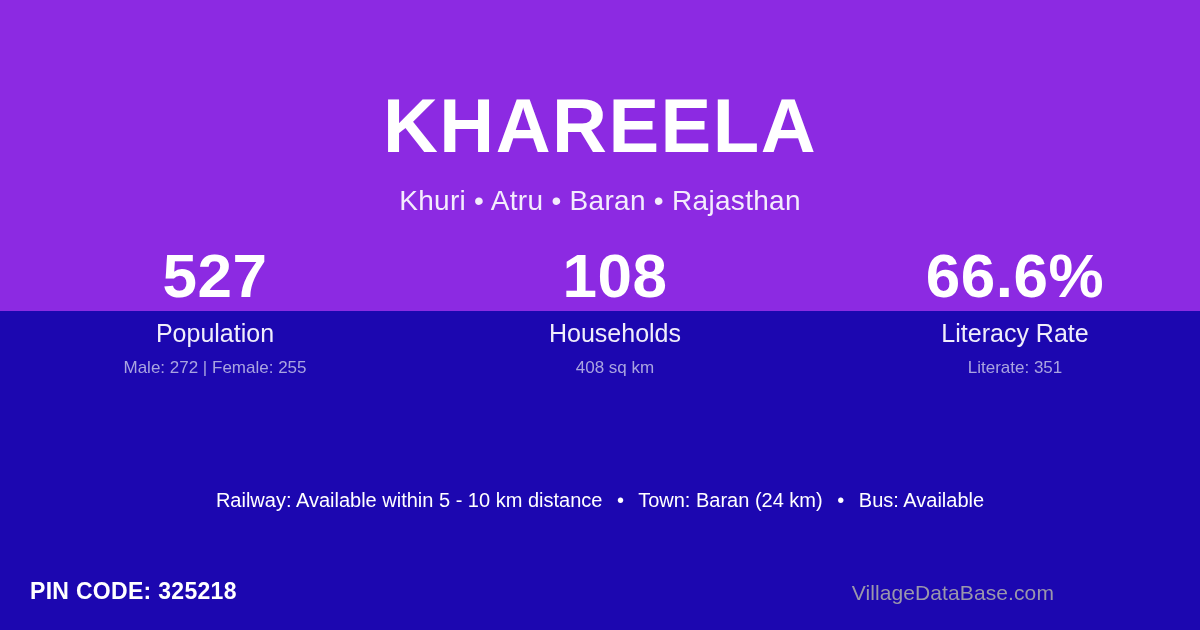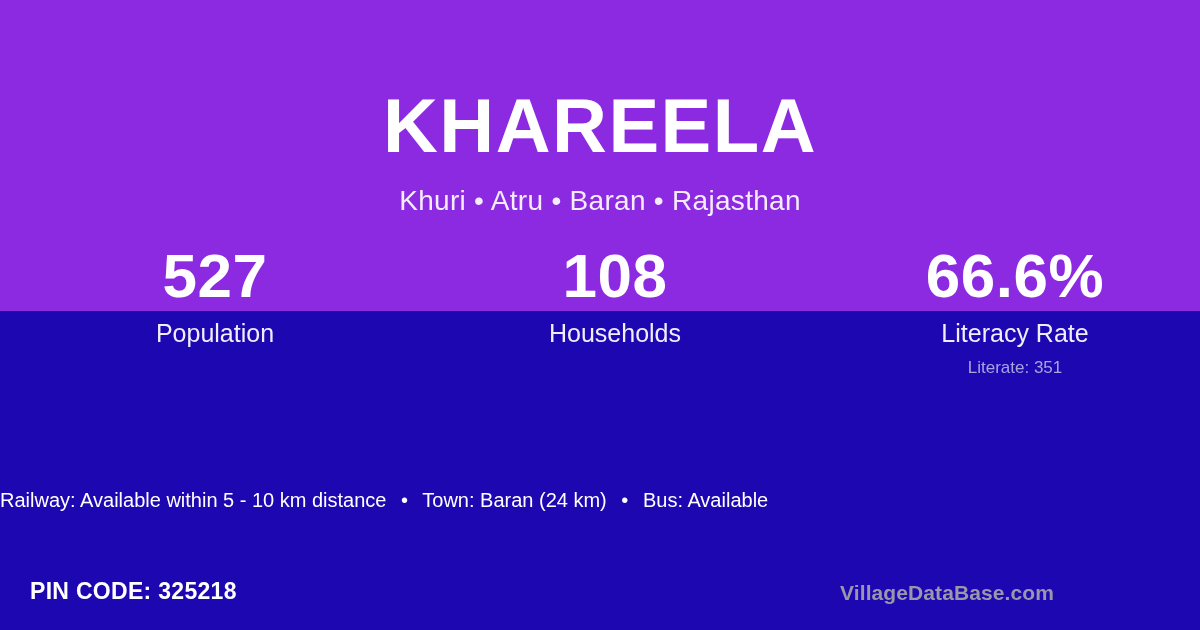--- a/index.html
+++ b/index.html
@@ -92,21 +92,21 @@
     font-weight: 400;
     color: #a9a4e0;
   }
 
   
   #info-row {
     position: absolute;
     left: 0;
     top: 487px;
     width: 1200px;
-    text-align: left;
+    text-align: center;
     font-size: 20px;
     line-height: 27px;
     font-weight: 400;
     color: #ffffff;
     white-space: nowrap;
   }
   #info-row .info-sep {
     display: inline-block;
     padding: 0 9px;
     color: #ffffff;
@@ -129,21 +129,21 @@
     font-weight: 700;
     color: #ffffff;
     letter-spacing: 0.3px;
   }
   #watermark {
     position: absolute;
     right: 30px;
     top: 8px;
     font-size: 21px;
     line-height: 26px;
-    font-weight: 700;
+    font-weight: 400;
     color: #9a97ab;
     letter-spacing: 0.1px;
   }
 </style>
 </head>
 <body>
 
 <div id="card" style="background: #14532d;">
 
   <div id="band-purple" style="background: rgb(140, 42, 226);"></div>
@@ -152,25 +152,27 @@
   <div id="header">
     <h1 id="village-title">KHAREELA</h1>
     <div id="village-subtitle">Khuri • Atru • Baran • Rajasthan</div>
   </div>
 
   <div id="stats-row">
 
     <div class="stat-block">
       <div class="stat-value">527</div>
       <div class="stat-label">Population</div>
+      <div class="stat-sub" style="color: rgb(169, 164, 224);">Male: 272 | Female: 255</div>
     </div>
 
     <div class="stat-block">
       <div class="stat-value">108</div>
       <div class="stat-label">Households</div>
+      <div class="stat-sub" style="color: rgb(169, 164, 224);">408 sq km</div>
     </div>
 
     <div class="stat-block">
       <div class="stat-value">66.6%</div>
       <div class="stat-label">Literacy Rate</div>
       <div class="stat-sub" style="color: rgb(169, 164, 224);">Literate: 351</div>
     </div>
 
   </div>
 

